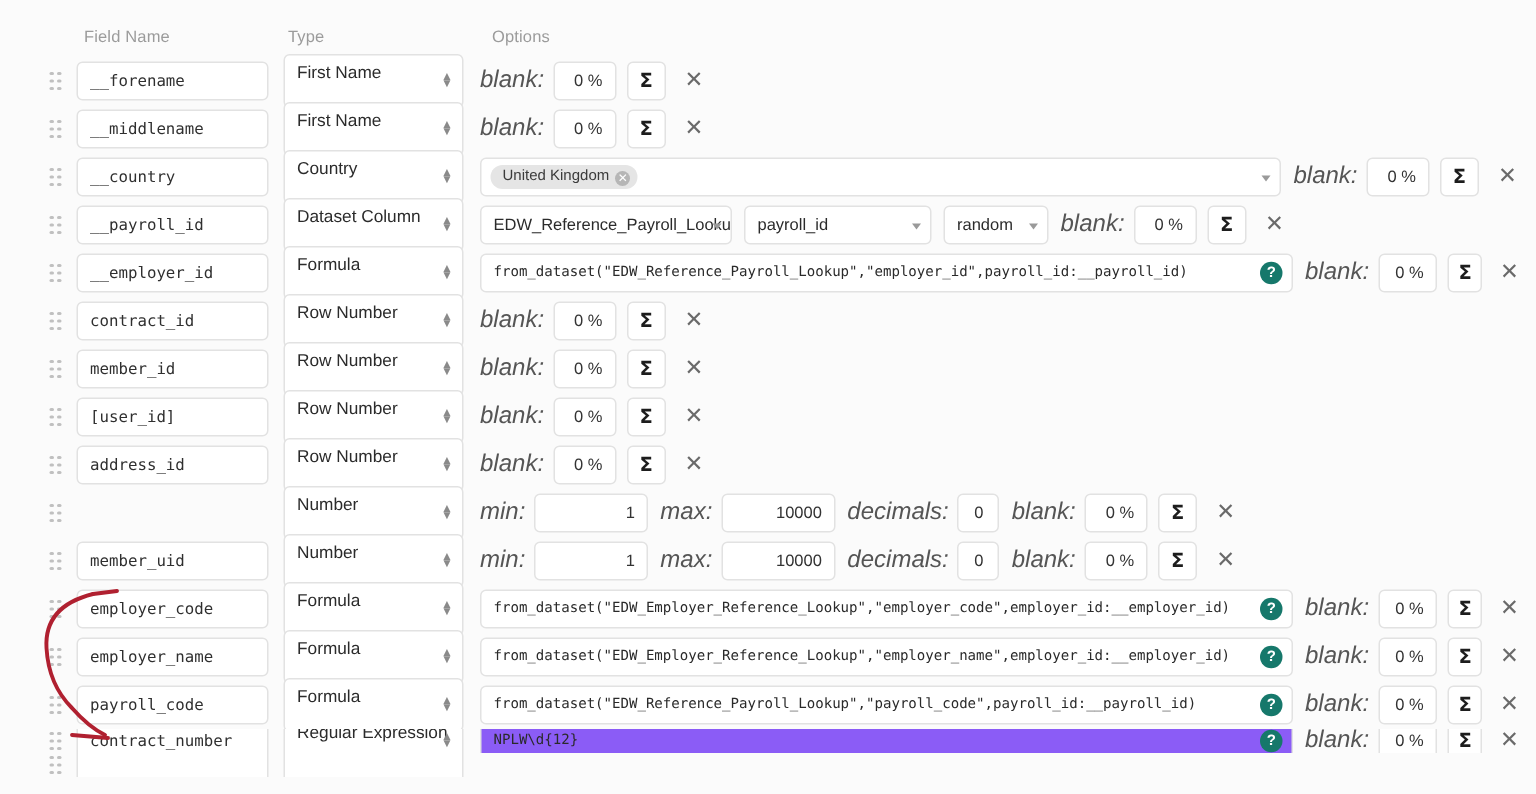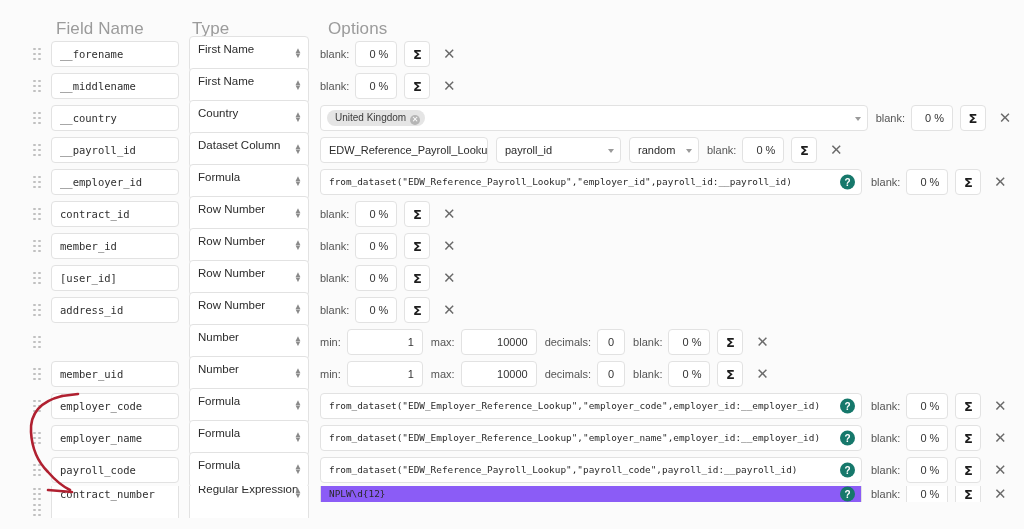--- a/index.html
+++ b/index.html
@@ -17,21 +17,21 @@
   }
 
   
   .hdr {
     position: relative;
     height: 38px;
   }
   .hdr-label {
     position: absolute;
     top: 19px;
-    font-size: 17px;
+    font-size: 11px;
     color: #9b9b9b;
     letter-spacing: .1px;
     white-space: nowrap;
   }
   .hdr-fieldname { left: 56px; }
   .hdr-type { left: 192px; }
   .hdr-options { left: 328px; }
 
   
   .rows { position: relative; }
@@ -107,24 +107,25 @@
   .opts {
     position: absolute;
     left: 320px;
     right: 8px;
     height: 26px;
     display: flex;
     align-items: center;
   }
 
   .lbl {
-    font-size: 11px;
+    font-size: 16px;
     color: #555;
     margin-right: 6px;
     white-space: nowrap;
+    font-style: italic;
   }
   .lbl.min { margin-left: 0; }
 
   .box {
     height: 26px;
     background: #fff;
     border: 1px solid #e2e2e2;
     border-radius: 4px;
     font-size: 11px;
     color: #333;

